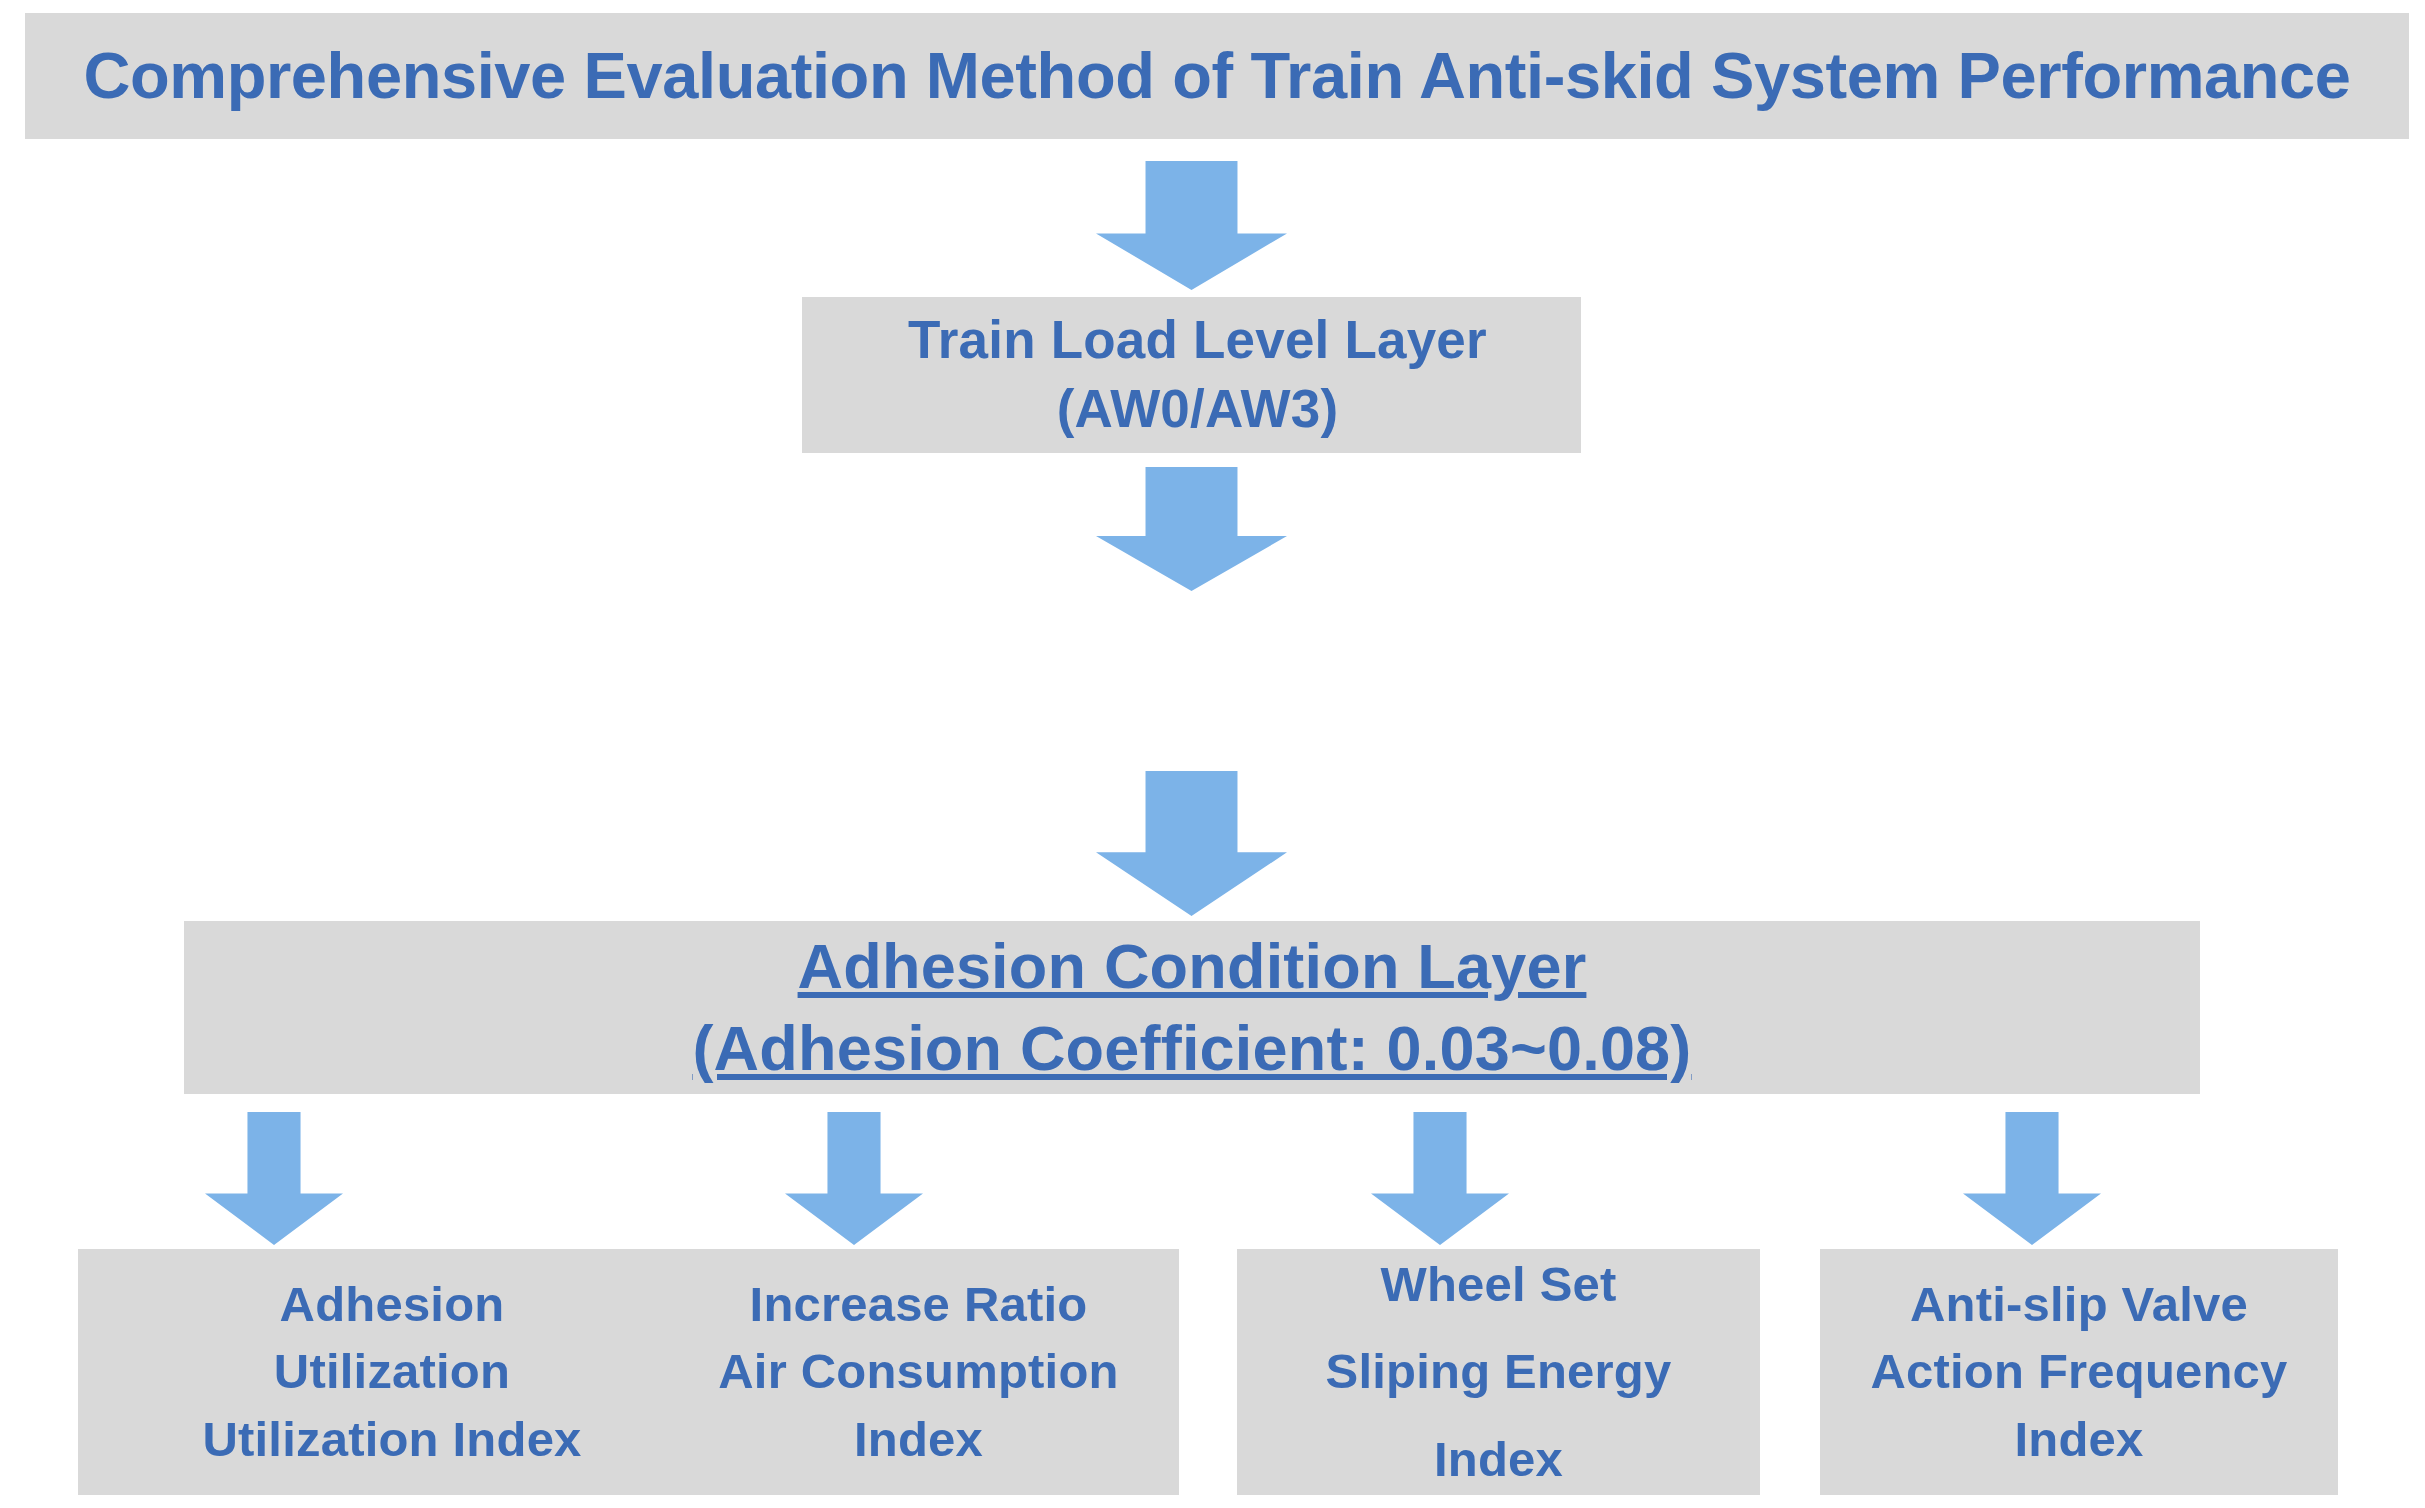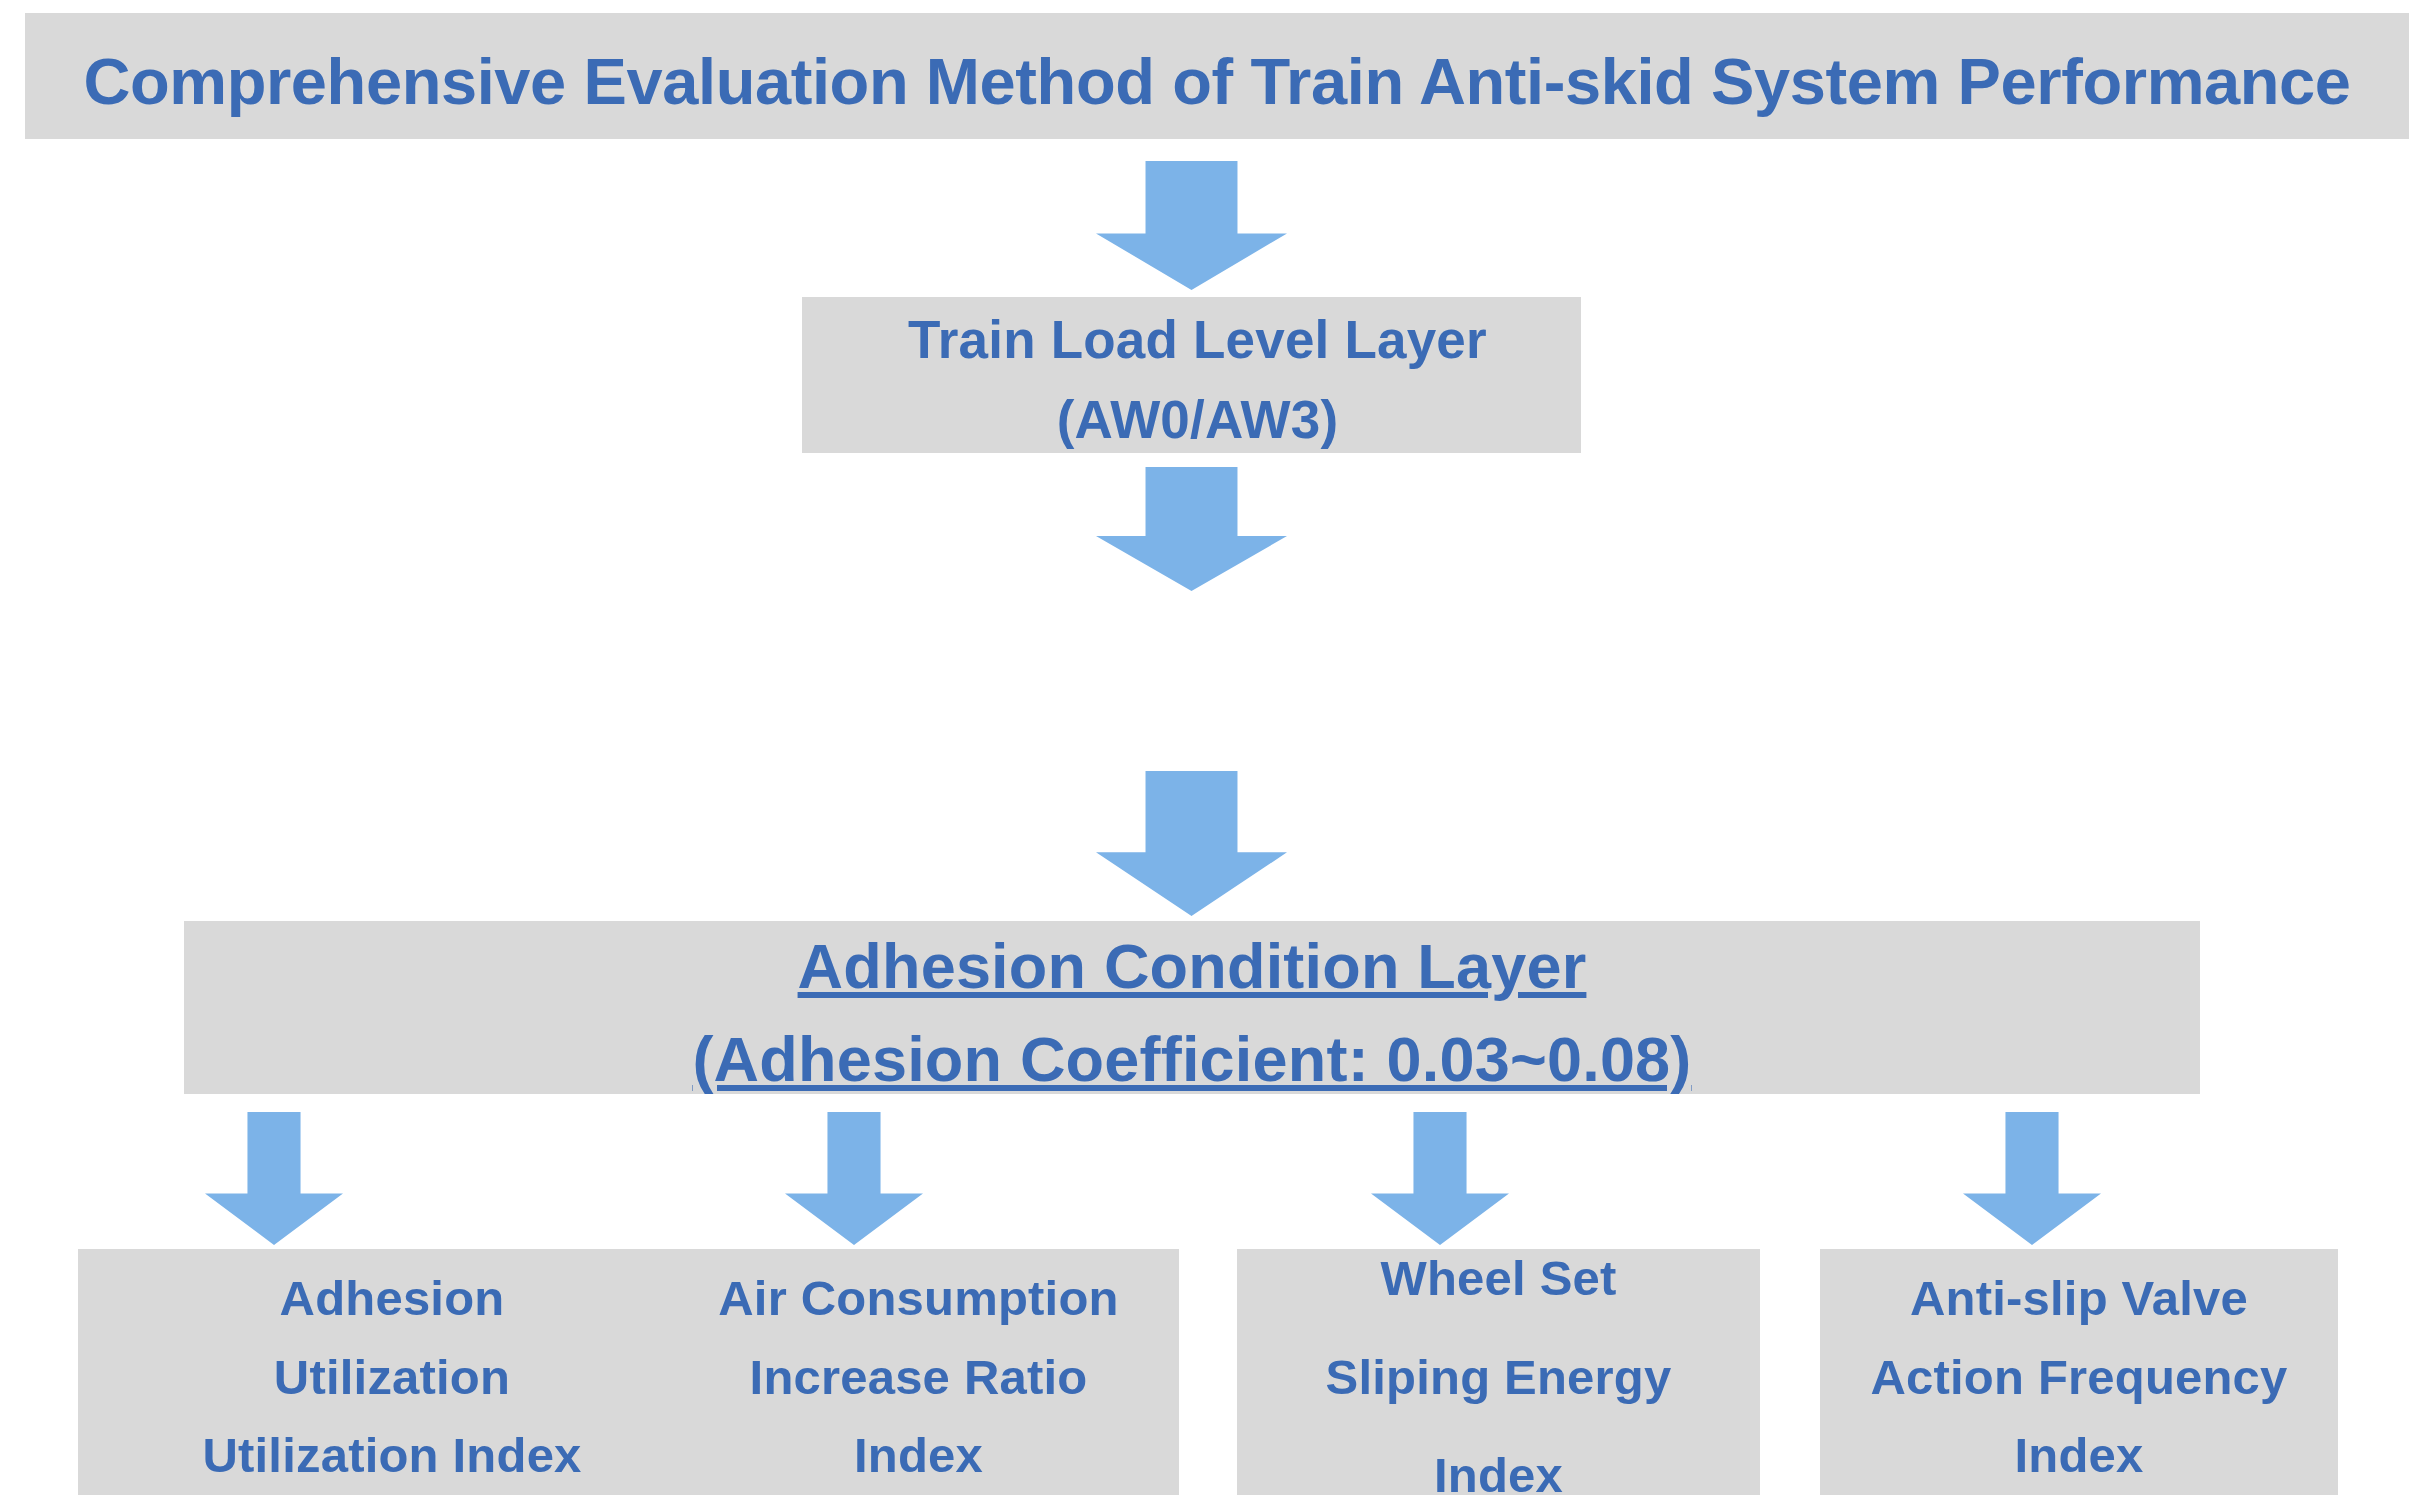--- a/index.html
+++ b/index.html
@@ -22,21 +22,21 @@
     font-weight: bold;
     display: flex;
     flex-direction: column;
     align-items: center;
     justify-content: center;
     text-align: center;
     line-height: 1.30;
     box-sizing: border-box;
     letter-spacing: 0.2px;
   }
-  .box .line { display: block; white-space: nowrap; margin-top: 11px; }
+  .box .line { display: block; white-space: nowrap; }
 
   
   #title-banner {
     left: 25px;
     top: 13.3px;
     width: 2384px;
     height: 126px;
     font-size: 65px;
     letter-spacing: -0.4px;
   }
@@ -152,22 +152,22 @@
       <polygon points="48,0 108,0 108,92 156,92 78,150 0,92 48,92" fill="#7cb3e8"></polygon>
     </svg>
   </div>
 
   <div class="box index-box" id="box-index-0">
     <span class="line">Adhesion</span>
     <span class="line">Utilization</span>
     <span class="line">Utilization Index</span>
   </div>
   <div class="box index-box" id="box-index-1">
+    <span class="line">Increase Ratio</span>
     <span class="line">Air Consumption</span>
-    <span class="line">Increase Ratio</span>
     <span class="line">Index</span>
   </div>
   <div class="box index-box" id="box-index-2">
     <span class="line">Wheel Set</span>
     <span class="line">Sliping Energy</span>
     <span class="line">Index</span>
   </div>
   <div class="box index-box" id="box-index-3">
     <span class="line">Anti-slip Valve</span>
     <span class="line">Action Frequency</span>

